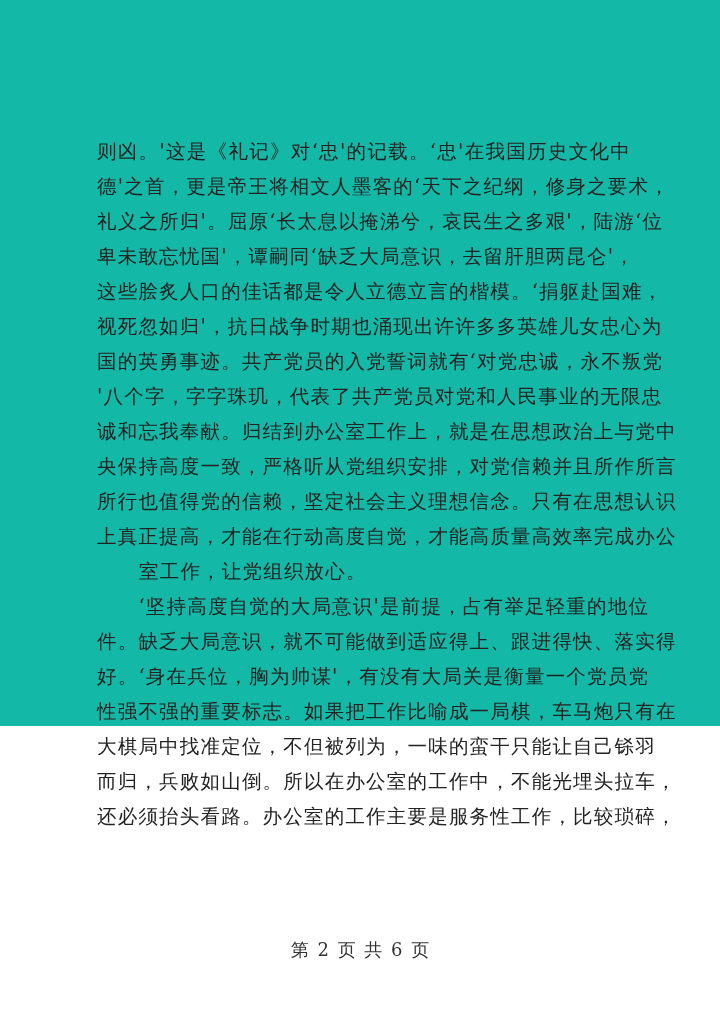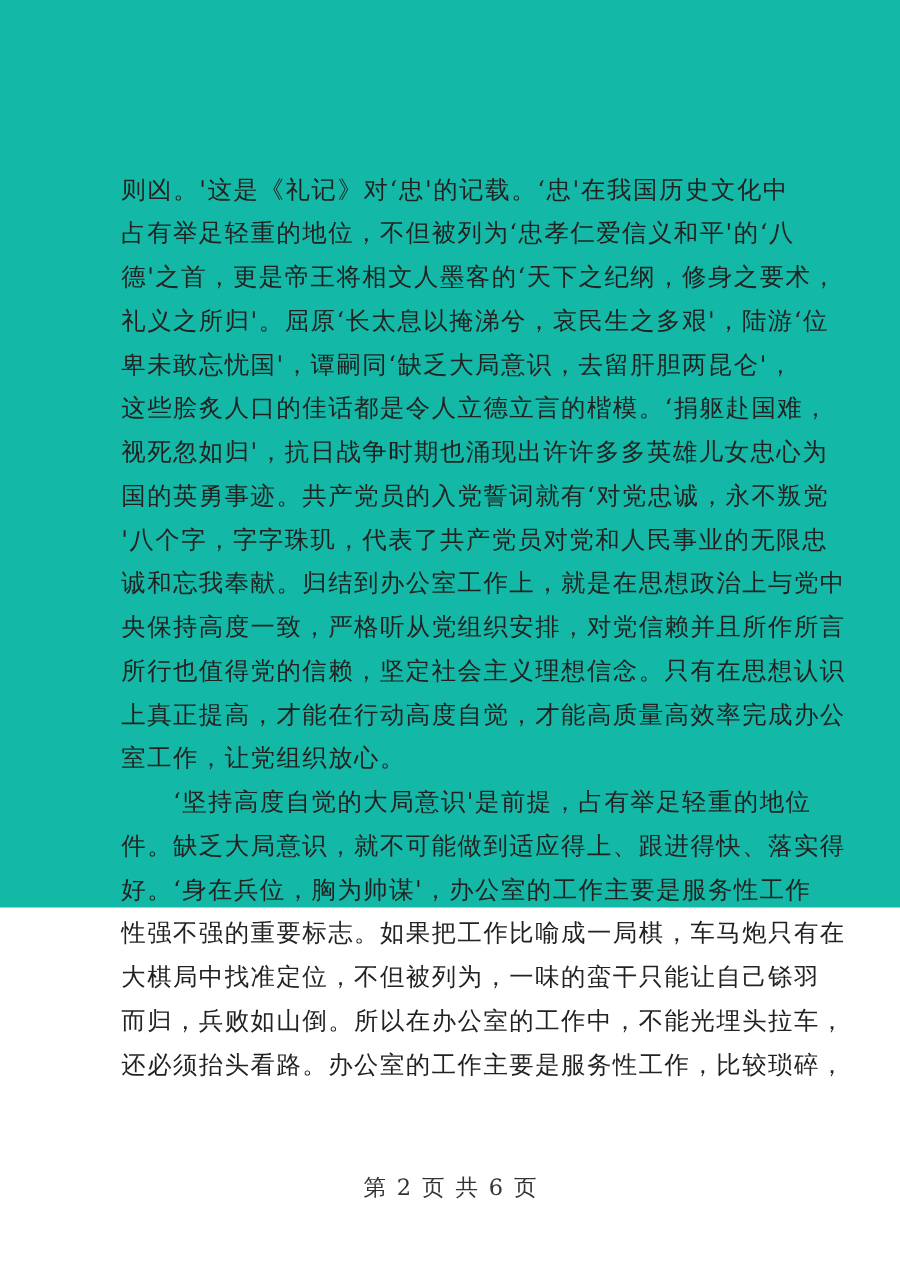--- a/index.html
+++ b/index.html
@@ -5,48 +5,47 @@
   html, body { margin: 0; padding: 0; background: #ffffff; }
   body { width: 720px; height: 1018px; position: relative; overflow: hidden; }
   .page { position: absolute; left: 0; top: 0; width: 720px; height: 726px; background: #14b8a6; }
   .body-text {
     position: absolute; left: 97px; top: 134px; width: 534px;
     font-family: "DejaVu Serif", "Liberation Serif", serif;
     font-size: 19.5px; line-height: 35px; color: #222;
     letter-spacing: 1.2px;
   }
   .line { white-space: nowrap; height: 35px; overflow: visible; text-align: justify; text-align-last: justify; }
-  .line.last { text-align-last: left; }
+  .line.last { text-align-last: left; margin-left: 42px; }
   .footer {
     position: absolute; left: 0; width: 720px; top: 938px; text-align: center;
     font-family: "DejaVu Serif", "Liberation Serif", serif; font-size: 18px; color: #333;
     word-spacing: 3px;
   }
 </style>
 </head>
 <body>
 
 <div class="page">
   <div class="body-text">
     <div class="line">则凶。'这是《礼记》对‘忠'的记载。‘忠'在我国历史文化中</div>
-    <div class="line">占有举足轻重的地位，不但被列为‘忠孝仁爱信义和平'的‘八</div>
     <div class="line">德'之首，更是帝王将相文人墨客的‘天下之纪纲，修身之要术，</div>
     <div class="line">礼义之所归'。屈原‘长太息以掩涕兮，哀民生之多艰'，陆游‘位</div>
     <div class="line">卑未敢忘忧国'，谭嗣同‘缺乏大局意识，去留肝胆两昆仑'，</div>
     <div class="line">这些脍炙人口的佳话都是令人立德立言的楷模。‘捐躯赴国难，</div>
     <div class="line">视死忽如归'，抗日战争时期也涌现出许许多多英雄儿女忠心为</div>
     <div class="line">国的英勇事迹。共产党员的入党誓词就有‘对党忠诚，永不叛党</div>
     <div class="line">'八个字，字字珠玑，代表了共产党员对党和人民事业的无限忠</div>
     <div class="line">诚和忘我奉献。归结到办公室工作上，就是在思想政治上与党中</div>
     <div class="line">央保持高度一致，严格听从党组织安排，对党信赖并且所作所言</div>
     <div class="line">所行也值得党的信赖，坚定社会主义理想信念。只有在思想认识</div>
     <div class="line">上真正提高，才能在行动高度自觉，才能高质量高效率完成办公</div>
     <div class="line last">室工作，让党组织放心。</div>
     <div class="line">　　‘坚持高度自觉的大局意识'是前提，占有举足轻重的地位</div>
     <div class="line">件。缺乏大局意识，就不可能做到适应得上、跟进得快、落实得</div>
-    <div class="line">好。‘身在兵位，胸为帅谋'，办公室的工作主要是服务性工作</div>
+    <div class="line">好。‘身在兵位，胸为帅谋'，有没有大局关是衡量一个党员党</div>
     <div class="line">性强不强的重要标志。如果把工作比喻成一局棋，车马炮只有在</div>
     <div class="line">大棋局中找准定位，不但被列为，一味的蛮干只能让自己铩羽</div>
     <div class="line">而归，兵败如山倒。所以在办公室的工作中，不能光埋头拉车，</div>
     <div class="line">还必须抬头看路。办公室的工作主要是服务性工作，比较琐碎，</div>
   </div>
   <div class="footer">第 2 页  共 6 页</div>
 </div>
 
 </body></html>

